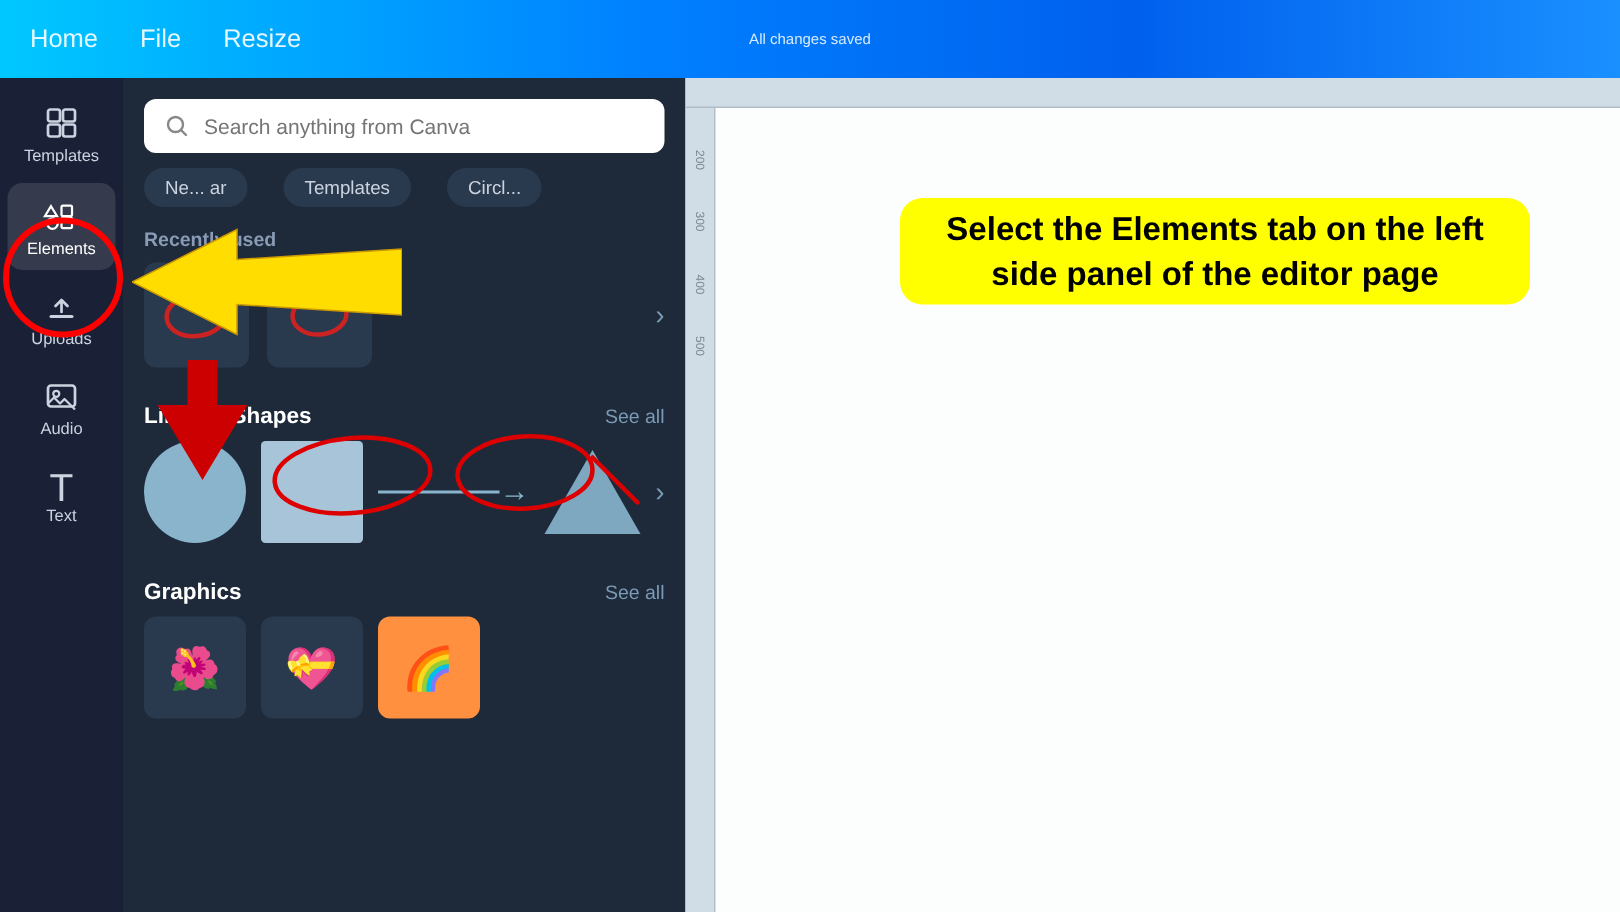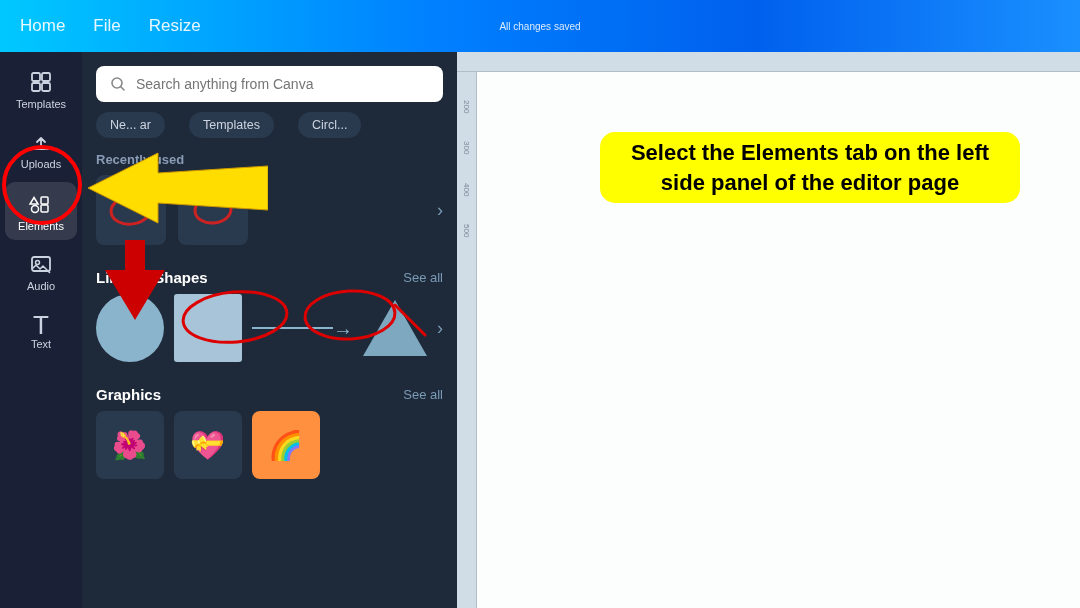--- a/index.html
+++ b/index.html
@@ -359,40 +359,40 @@
         <svg width="24" height="24" viewBox="0 0 24 24" fill="none">
           <rect x="3" y="3" width="8" height="8" rx="1.5" stroke="#ccd3e0" stroke-width="1.8"></rect>
           <rect x="13" y="3" width="8" height="8" rx="1.5" stroke="#ccd3e0" stroke-width="1.8"></rect>
           <rect x="3" y="13" width="8" height="8" rx="1.5" stroke="#ccd3e0" stroke-width="1.8"></rect>
           <rect x="13" y="13" width="8" height="8" rx="1.5" stroke="#ccd3e0" stroke-width="1.8"></rect>
         </svg>
       </span>
       <span style="color:#ccd3e0;font-size:11px;">Templates</span>
     </div>
 
-    <div class="sidebar-icon-item">
-      <span class="icon-svg">
-        <svg width="24" height="24" viewBox="0 0 24 24" fill="none">
-          <path d="M12 16V8M8 12l4-4 4 4" stroke="#ccd3e0" stroke-width="1.8" stroke-linecap="round" stroke-linejoin="round"></path>
-          <rect x="4" y="18" width="16" height="2" rx="1" fill="#ccd3e0"></rect>
-        </svg>
-      </span>
-      <span style="color:#ccd3e0;font-size:11px;">Uploads</span>
-    </div>
-
     <div class="sidebar-icon-item active" style="position:relative;">
       <span class="icon-svg">
         <svg width="26" height="26" viewBox="0 0 26 26" fill="none">
           <path d="M6 7.5 L10 14 L2 14 Z" stroke="white" stroke-width="1.5" fill="none"></path>
           <rect x="13" y="7" width="7" height="7" rx="1" stroke="white" stroke-width="1.5" fill="none"></rect>
           <circle cx="7" cy="19" r="3.5" stroke="white" stroke-width="1.5" fill="none"></circle>
           <rect x="13" y="15" width="7" height="7" rx="1" stroke="white" stroke-width="1.5" fill="none"></rect>
         </svg>
       </span>
       <span style="color:white;font-size:11px;">Elements</span>
+    </div>
+
+    <div class="sidebar-icon-item">
+      <span class="icon-svg">
+        <svg width="24" height="24" viewBox="0 0 24 24" fill="none">
+          <path d="M12 16V8M8 12l4-4 4 4" stroke="#ccd3e0" stroke-width="1.8" stroke-linecap="round" stroke-linejoin="round"></path>
+          <rect x="4" y="18" width="16" height="2" rx="1" fill="#ccd3e0"></rect>
+        </svg>
+      </span>
+      <span style="color:#ccd3e0;font-size:11px;">Uploads</span>
     </div>
 
     <div class="sidebar-icon-item">
       <span class="icon-svg">
         <svg width="24" height="24" viewBox="0 0 24 24" fill="none">
           <rect x="3" y="5" width="18" height="14" rx="2" stroke="#ccd3e0" stroke-width="1.8"></rect>
           <circle cx="8.5" cy="10.5" r="2" stroke="#ccd3e0" stroke-width="1.5"></circle>
           <path d="M3 17l4-4 4 4 3-3 7 7" stroke="#ccd3e0" stroke-width="1.5" stroke-linejoin="round"></path>
         </svg>
       </span>

